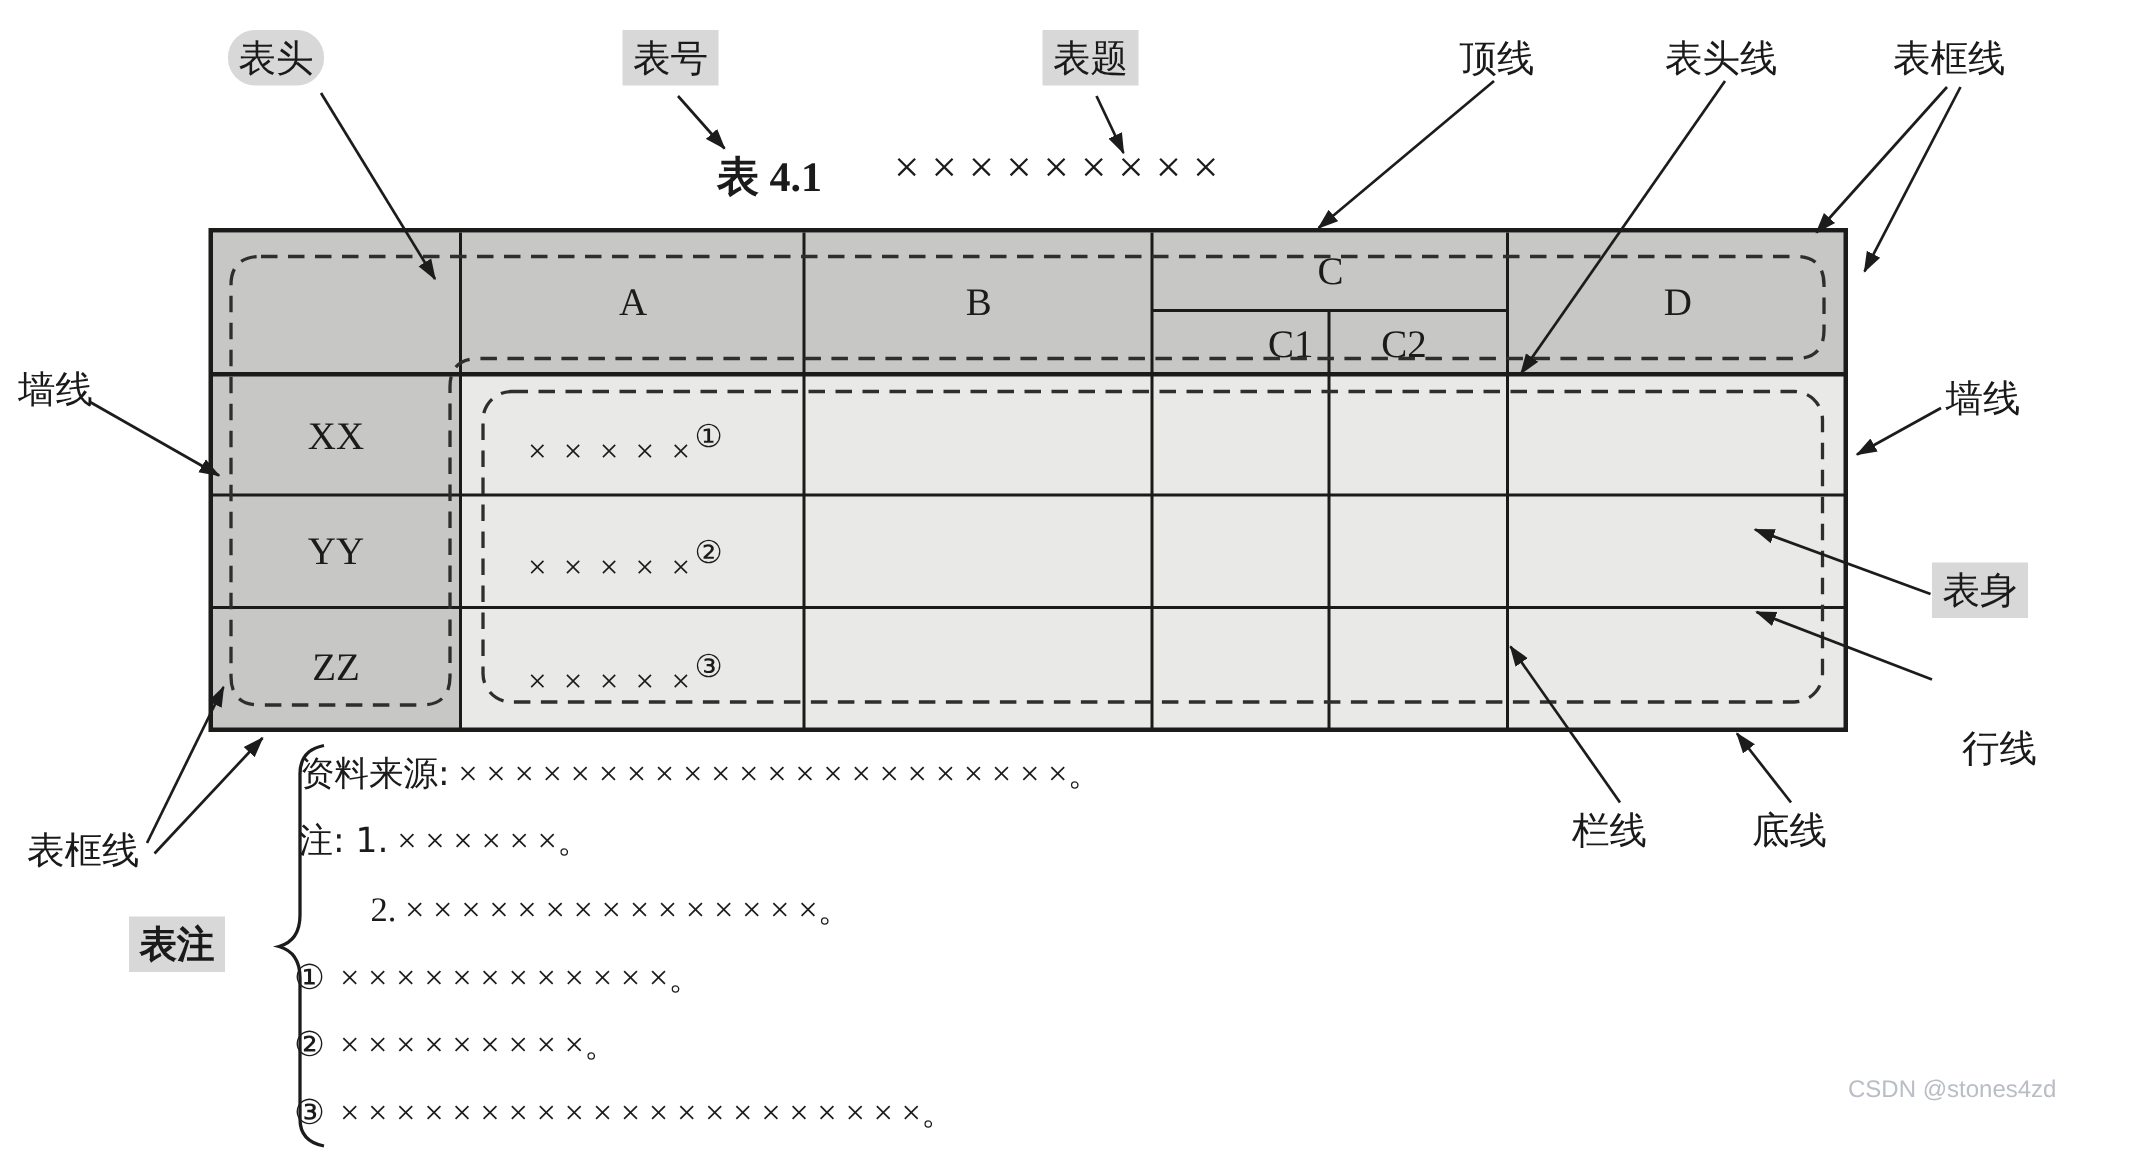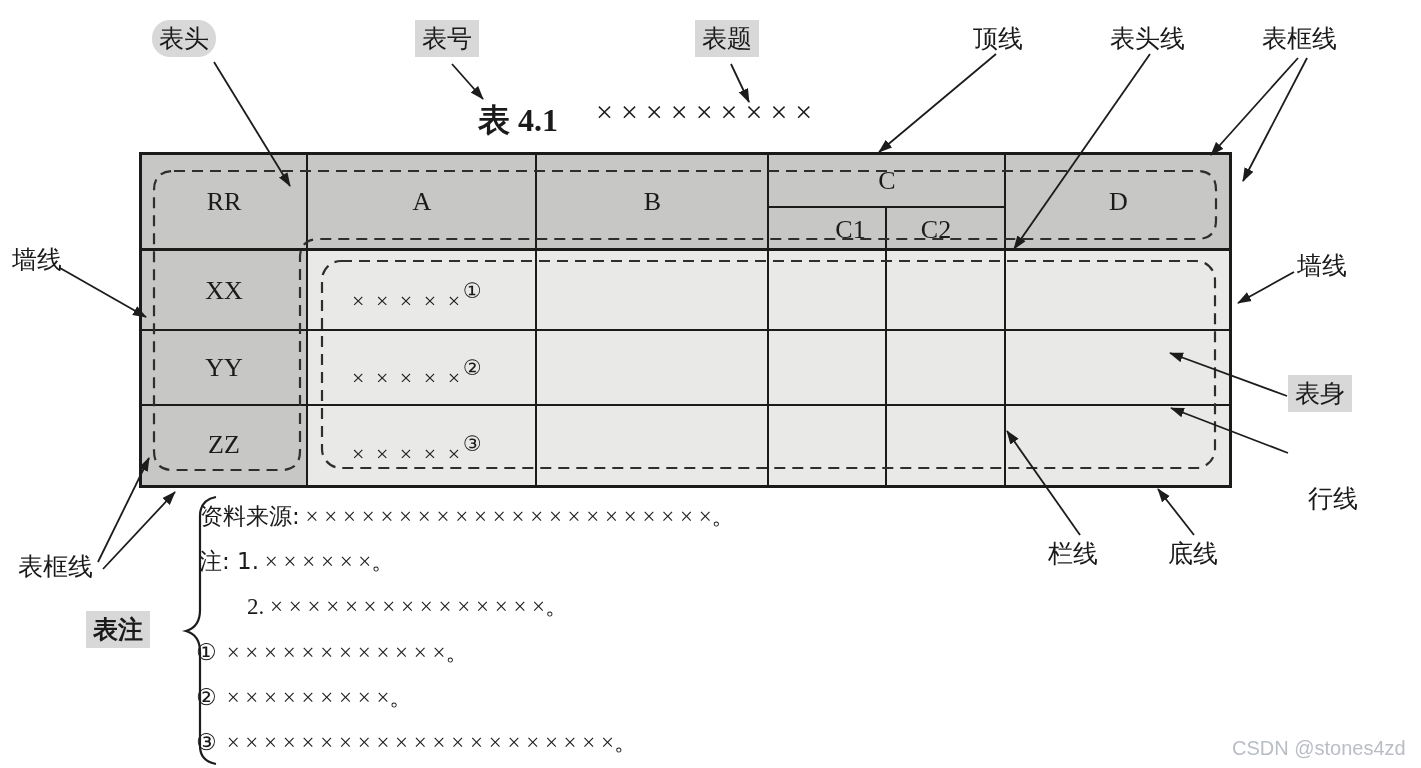--- a/index.html
+++ b/index.html
@@ -23,33 +23,33 @@
   .v-ab{left:535px;top:155px;width:2px;height:331px;}
   .v-bc{left:767px;top:155px;width:2px;height:331px;}
   .v-c1c2{left:885px;top:207px;width:2px;height:279px;}
   .v-cd{left:1004px;top:155px;width:2px;height:331px;}
   
   .hcell{font-size:26px;text-align:center;line-height:30px;}
   .h-rr{left:141px;top:187px;width:166px;}
   .h-a{left:308px;top:187px;width:228px;}
   .h-b{left:537px;top:187px;width:231px;}
   .h-c{left:769px;top:166px;width:236px;}
-  .h-c1{left:800px;top:215px;width:101px;}
+  .h-c1{left:769px;top:215px;width:101px;padding-left:41px;}
   .h-c2{left:887px;top:215px;width:98px;}
   .h-d{left:1006px;top:187px;width:225px;}
   .stub-xx{left:141px;top:276px;width:166px;text-align:center;}
   .stub-yy{left:141px;top:353px;width:166px;}
   .stub-zz{left:141px;top:430px;width:166px;}
   .rowval{font-size:22px;letter-spacing:3px;white-space:nowrap;}
   .rv-1{left:352px;top:279px;}
   .rv-2{left:352px;top:356px;}
   .rv-3{left:352px;top:432px;}
   .rowval sup{font-size:21px;letter-spacing:0;vertical-align:10px;font-family:"DejaVu Sans",sans-serif;}
   
-  .title-number{left:478px;top:99px;font-size:32px;font-weight:bold;white-space:nowrap;}
+  .title-number{left:478px;top:99px;font-size:28px;font-weight:bold;white-space:nowrap;}
   .title-x{left:596px;top:95px;font-size:30px;letter-spacing:8px;white-space:nowrap;}
   
   .lbl{font-size:25px;line-height:27px;white-space:nowrap;color:#1a1a1a;
        font-family:"DejaVu Sans","Liberation Serif",serif;}
   .lbl.hl{background:var(--label_highlight,#d8d8d8);padding:5px 7px;}
   .lb-biaotou{left:152px;top:20px;border-radius:18px;}
   .lb-biaohao{left:415px;top:20px;}
   .lb-biaoti{left:695px;top:20px;}
   .lb-dingxian{left:973px;top:25px;}
   .lb-biaotouxian{left:1110px;top:25px;}
@@ -66,21 +66,21 @@
   .note{font-size:23px;line-height:28px;white-space:nowrap;}
   .note .cn{font-family:"DejaVu Sans","Liberation Serif",serif;}
   .nt-source{left:200px;top:502px;}
   .nt-1{left:199px;top:547px;}
   .nt-2{left:247px;top:593px;}
   .nt-f1{left:196px;top:638px;}
   .nt-f2{left:196px;top:683px;}
   .nt-f3{left:196px;top:728px;}
   .fnmark{font-family:"DejaVu Sans",sans-serif;margin-right:10px;}
   
-  .watermark{left:1232px;top:737px;font-size:20px;color:var(--watermark,#b9bdc4);
+  .watermark{left:1232px;top:718px;font-size:16px;color:var(--watermark,#b9bdc4);
              font-family:"Liberation Sans",sans-serif;}
   
   #overlay{position:absolute;left:0;top:0;width:1421px;height:768px;pointer-events:none;}
   #overlay .arrow{stroke:#1c1c1c;stroke-width:1.8;fill:none;}
   #overlay .dashed{stroke:#2e2e2e;stroke-width:2.2;fill:none;stroke-dasharray:11 7;}
   #overlay .brace{stroke:#1c1c1c;stroke-width:2.2;fill:none;}
 </style>
 </head>
 <body>
 
@@ -94,21 +94,20 @@
   <div class="abs hline l-row1"></div>
   <div class="abs hline l-row2"></div>
   <div class="abs hline l-csplit"></div>
   <div class="abs vline v-rra"></div>
   <div class="abs vline v-ab"></div>
   <div class="abs vline v-bc"></div>
   <div class="abs vline v-c1c2"></div>
   <div class="abs vline v-cd"></div>
   <div class="abs tbl-frame"></div>
 
-  <div class="abs hcell h-rr">RR</div>
   <div class="abs hcell h-a">A</div>
   <div class="abs hcell h-b">B</div>
   <div class="abs hcell h-c">C</div>
   <div class="abs hcell h-c1">C1</div>
   <div class="abs hcell h-c2">C2</div>
   <div class="abs hcell h-d">D</div>
 
   <div class="abs hcell stub-xx">XX</div>
   <div class="abs hcell stub-yy">YY</div>
   <div class="abs hcell stub-zz">ZZ</div>

